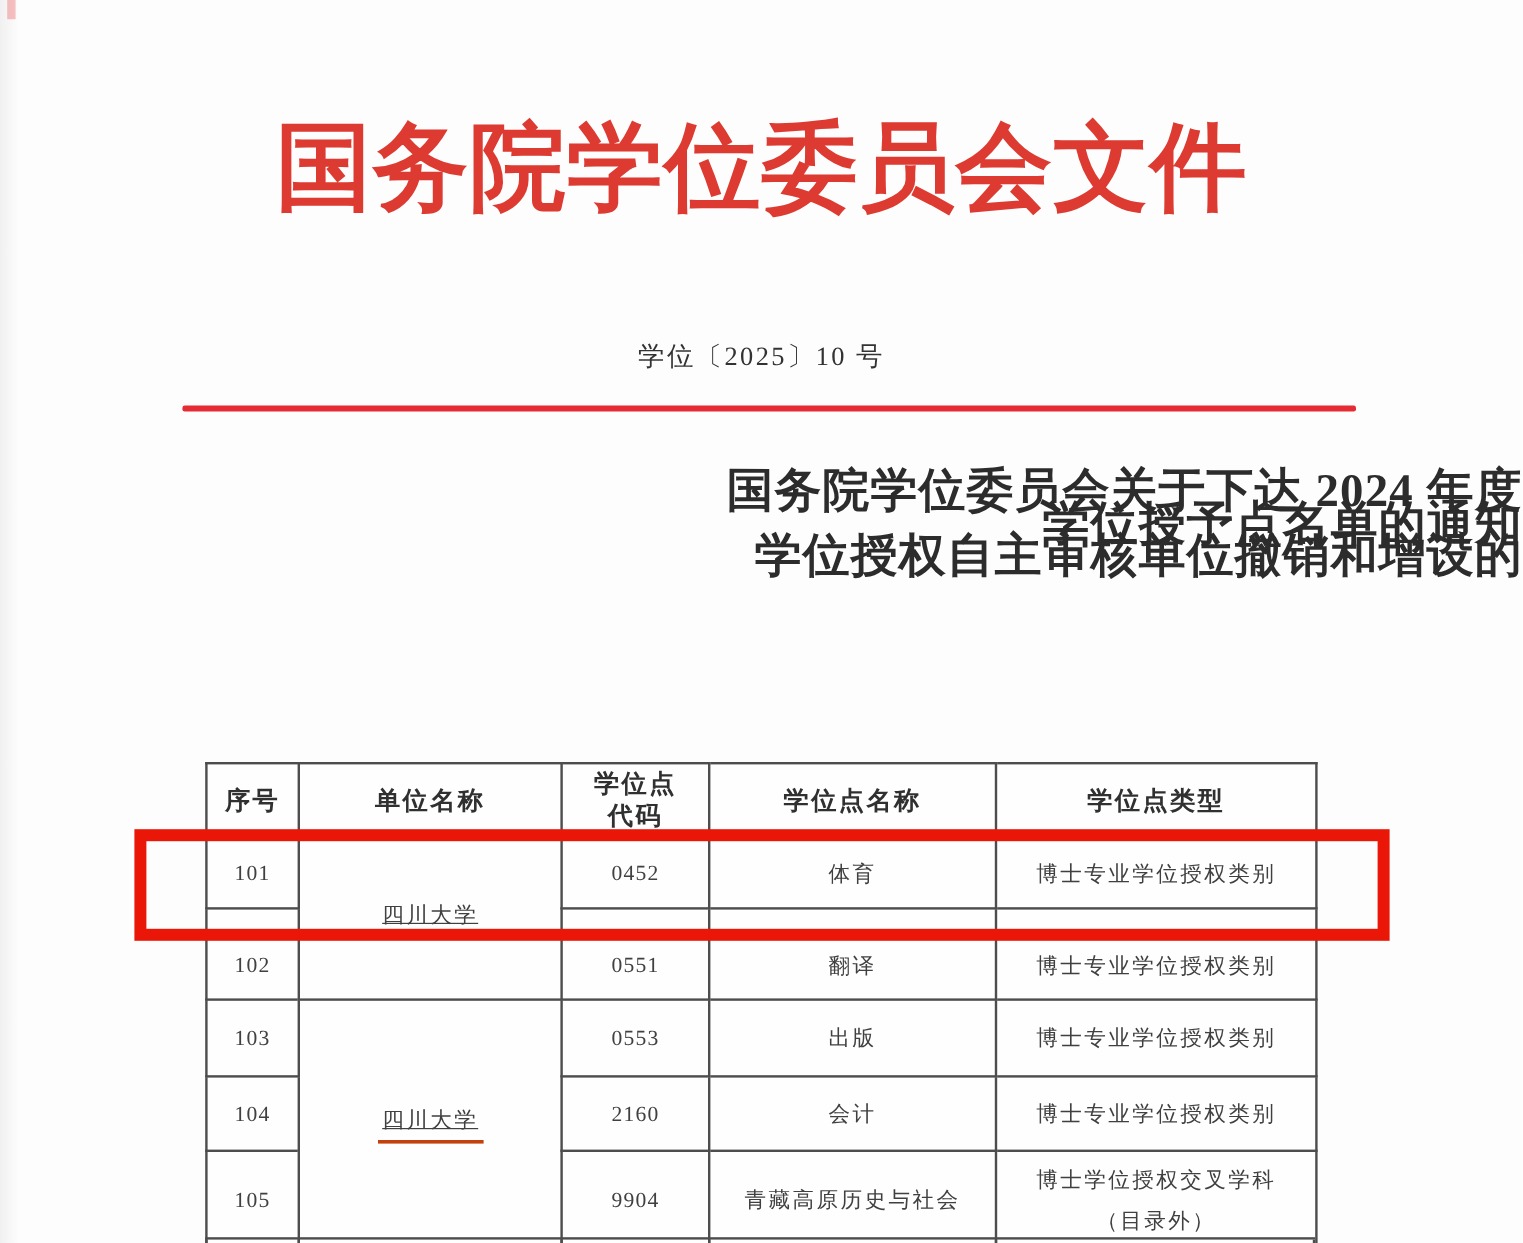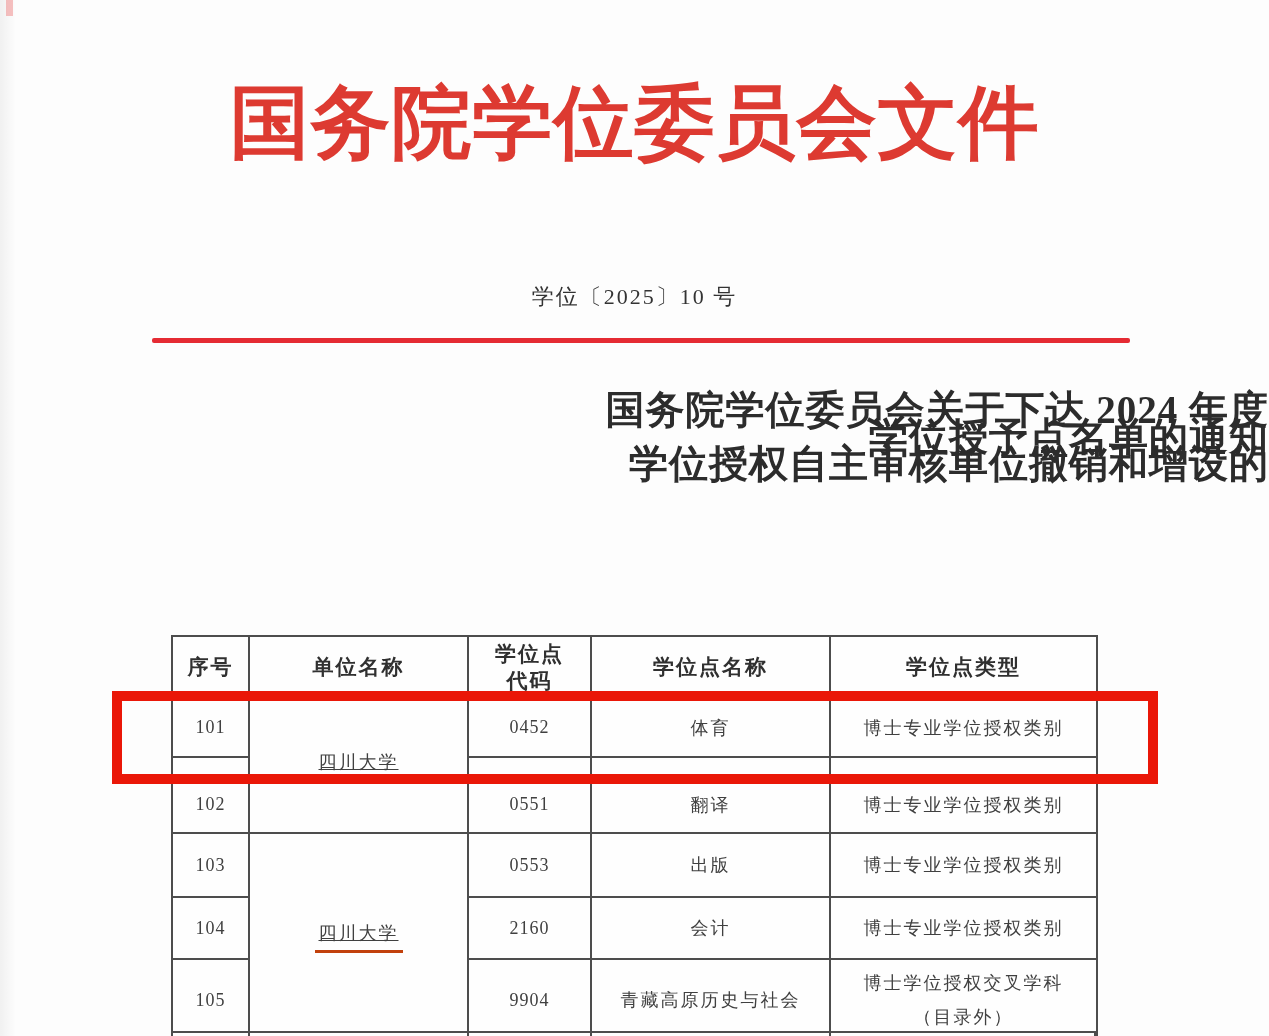--- a/index.html
+++ b/index.html
@@ -19,21 +19,21 @@
     background: linear-gradient(to right, rgba(0,0,0,0.05), rgba(0,0,0,0));
     pointer-events: none;
   }
   .scan-artifact {
     position: absolute; left: 6px; top: 0; width: 7px; height: 16px;
     background: rgba(235, 80, 80, 0.35);
   }
 
   .doc-title {
     position: absolute;
-    left: 0; right: 0; top: 68px;
+    left: 0; right: 0; top: 86px;
     margin: 0;
     text-align: center;
     font-size: 80px;
     line-height: 110px;
     font-weight: bold;
     letter-spacing: 1px;
     color: #dd3a31;
     font-family: "Liberation Serif", "DejaVu Serif", serif;
   }
 

